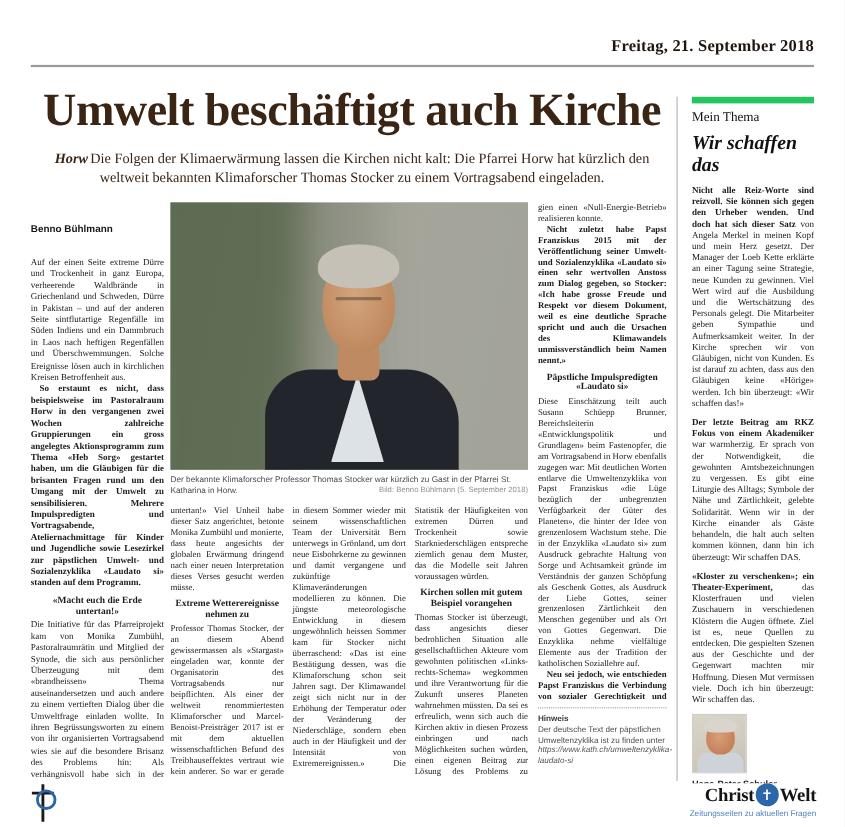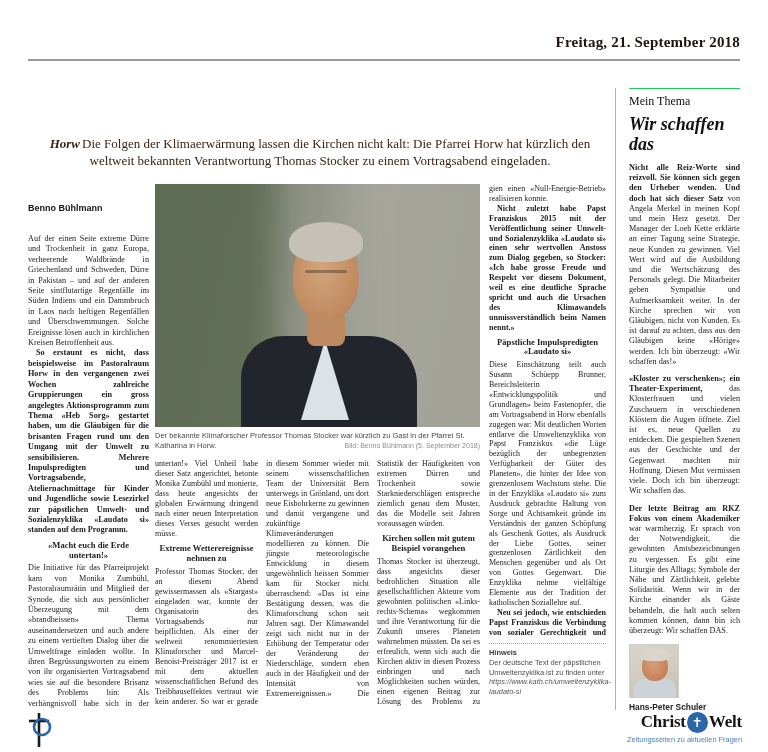--- a/index.html
+++ b/index.html
@@ -46,54 +46,55 @@
   .caption .credit { position:absolute; right:0; top:9.6px; color:#8d8d8d; font-size:7px; }
 
   .hinweis { position:absolute; top:643px; left:489px; width:117px; border-top:1px dotted #999; padding-top:4px;
     font-family:"Liberation Sans", sans-serif; font-size:7.4px; line-height:9.4px; color:#4c4c4c; }
   .hinweis .hl { font-weight:bold; display:block; margin-bottom:1px; color:#3a3a3a; }
   .hinweis .link { font-style:italic; color:#555; }
 
   .vdivider { position:absolute; top:88px; left:615px; width:1px; height:622px; background:#b3b0ab; }
 
   
-  .sidebar { position:absolute; top:88px; left:629px; width:111px; height:624px; overflow:hidden; border-top:1px solid #22c55e; }
+  .sidebar { position:absolute; top:88px; left:629px; width:111px; height:624px; overflow:hidden; border-top:6px solid #22c55e; }
   .sb-label { margin-top:5px; font-size:12px; color:#111; }
   .sb-title { margin-top:6px; margin-bottom:9px; font-size:18px; line-height:19.5px; font-weight:bold; font-style:italic; color:#111; }
   .sb-body { font-size:8.2px; line-height:10.2px; color:#1c1c1c; text-align:justify; hyphens:auto; }
   .sb-body p { margin:0 0 7px; }
   .sb-body b { font-weight:bold; }
   .author-photo { margin-top:8px; width:50px; height:54px; position:relative; overflow:hidden;
     background:linear-gradient(160deg,#d9d5c9 0%,#cfcabd 60%,#c4bfb2 100%); border:1px solid #d0cdc6; }
   .author-photo .a-torso { position:absolute; left:4px; top:34px; width:42px; height:20px; background:#cdd3d8; border-radius:10px 10px 0 0; }
   .author-photo .a-head { position:absolute; left:12px; top:6px; width:26px; height:30px; border-radius:50% 50% 46% 46%;
     background:radial-gradient(ellipse at 45% 45%,#d99f78 0%,#c27c55 80%); }
   .author-photo .a-hair { position:absolute; left:10px; top:3px; width:30px; height:13px; background:#d9d5cc; border-radius:50% 50% 30% 30%; }
   .author-name { margin-top:4px; font-family:"Liberation Sans", sans-serif; font-size:8.4px; font-weight:bold; color:#222; }
 
   
   .footer-skpv { position:absolute; left:28px; top:712px; display:flex; align-items:center; }
   .skpv-text { margin-left:9px; font-family:"Liberation Sans", sans-serif; font-size:8.4px; line-height:10.4px; color:#3c3c3c; }
   .footer-cw { position:absolute; right:26px; top:712px; text-align:right; }
-  .cw-row { display:flex; justify-content:flex-end; }
+  .cw-row { display:flex; align-items:center; justify-content:flex-end; }
   .cw-word { font-size:17px; font-weight:bold; color:#141414; letter-spacing:-.2px; }
   .cw-circle { width:21px; height:21px; border-radius:50%; background:var(--blue); color:#fff; margin:0 1px;
     display:flex; align-items:center; justify-content:center; font-size:13px; line-height:1; }
   .cw-tagline { margin-top:2px; font-family:Liberation Sans, sans-serif; font-size:7.4px; color:#4a7fc0; }
 </style>
 </head>
 <body>
 
 <div class="page">
 
   <div class="date">Freitag, 21. September 2018</div>
   <div class="top-rule"></div>
 
+  <h1 class="headline">Umwelt beschäftigt auch Kirche</h1>
   <div class="lead">
-    <span class="loc">Horw</span><span>Die Folgen der Klimaerwärmung lassen die Kirchen nicht kalt: Die Pfarrei Horw hat kürzlich den weltweit bekannten Verantwortung Thomas Stocker zu einem Vortragsabend eingeladen.</span>
+    <span class="loc">Horw</span><span>Die Folgen der Klimaerwärmung lassen die Kirchen nicht kalt: Die Pfarrei Horw hat kürzlich den weltweit bekannten Klimaforscher Thomas Stocker zu einem Vortragsabend eingeladen.</span>
   </div>
   <div class="byline">Benno Bühlmann</div>
 
   <div class="col1 copy">
       <p>Auf der einen Seite extreme Dürre und Trockenheit in ganz Europa, verheerende Waldbrände in Griechenland und Schweden, Dürre in Pakistan – und auf der anderen Seite sintflutartige Regenfälle im Süden Indiens und ein Dammbruch in Laos nach heftigen Regenfällen und Überschwemmungen. Solche Ereignisse lösen auch in kirchlichen Kreisen Betroffenheit aus.</p>
       <p class="ind">So erstaunt es nicht, dass beispielsweise im Pastoralraum Horw in den vergangenen zwei Wochen zahlreiche Gruppierungen ein gross angelegtes Aktionsprogramm zum Thema «Heb Sorg» gestartet haben, um die Gläubigen für die brisanten Fragen rund um den Umgang mit der Umwelt zu sensibilisieren. Mehrere Impulspredigten und Vortragsabende, Ateliernachmittage für Kinder und Jugendliche sowie Lesezirkel zur päpstlichen Umwelt- und Sozialenzyklika «Laudato si» standen auf dem Programm.</p>
       <div class="subhead">«Macht euch die Erde untertan!»</div>
       <p>Die Initiative für das Pfarreiprojekt kam von Monika Zumbühl, Pastoralraumrätin und Mitglied der Synode, die sich aus persönlicher Überzeugung mit dem «brandheissen» Thema auseinandersetzen und auch andere zu einem vertieften Dialog über die Umweltfrage einladen wollte. In ihren Begrüssungsworten zu einem von ihr organisierten Vortragsabend wies sie auf die besondere Brisanz des Problems hin: Als verhängnisvoll habe sich in der Vergangenheit ein viel zitierter Bibelvers aus dem ersten Buch Genesis erwiesen, wo es heisst: «Macht euch die Erde</p>
     </div>
 
@@ -132,22 +133,22 @@
     <span>Der deutsche Text der päpstlichen Umweltenzyklika ist zu finden unter </span><span class="link">https://www.kath.ch/umweltenzyklika-laudato-si</span>
   </div>
 
   <div class="vdivider"></div>
 
   <div class="sidebar">
     <div class="sb-label">Mein Thema</div>
     <div class="sb-title">Wir schaffen das</div>
     <div class="sb-body">
         <p><b>Nicht alle Reiz-Worte sind reizvoll. Sie können sich gegen den Urheber wenden. Und doch hat sich dieser Satz</b> von Angela Merkel in meinen Kopf und mein Herz gesetzt. Der Manager der Loeb Kette erklärte an einer Tagung seine Strategie, neue Kunden zu gewinnen. Viel Wert wird auf die Ausbildung und die Wertschätzung des Personals gelegt. Die Mitarbeiter geben Sympathie und Aufmerksamkeit weiter. In der Kirche sprechen wir von Gläubigen, nicht von Kunden. Es ist darauf zu achten, dass aus den Gläubigen keine «Hörige» werden. Ich bin überzeugt: «Wir schaffen das!»</p>
+        <p><b>Der letzte Beitrag am RKZ Fokus von einem Akademiker</b> war warmherzig. Er sprach von der Notwendigkeit, die gewohnten Amtsbezeichnungen zu vergessen. Es gibt eine Liturgie des Alltags; Symbole der Nähe und Zärtlichkeit, gelebte Solidarität. Wenn wir in der Kirche einander als Gäste behandeln, die halt auch selten kommen können, dann bin ich überzeugt: Wir schaffen DAS.</p>
         <p><b>«Kloster zu verschenken»; ein Theater-Experiment,</b> das Klosterfrauen und vielen Zuschauern in verschiedenen Klöstern die Augen öffnete. Ziel ist es, neue Quellen zu entdecken. Die gespielten Szenen aus der Geschichte und der Gegenwart machten mir Hoffnung. Diesen Mut vermissen viele. Doch ich bin überzeugt: Wir schaffen das.</p>
-        <p><b>Der letzte Beitrag am RKZ Fokus von einem Akademiker</b> war warmherzig. Er sprach von der Notwendigkeit, die gewohnten Amtsbezeichnungen zu vergessen. Es gibt eine Liturgie des Alltags; Symbole der Nähe und Zärtlichkeit, gelebte Solidarität. Wenn wir in der Kirche einander als Gäste behandeln, die halt auch selten kommen können, dann bin ich überzeugt: Wir schaffen DAS.</p>
       </div>
     <div class="author-photo">
       <div class="a-torso"></div>
       <div class="a-head"></div>
       <div class="a-hair"></div>
     </div>
     <div class="author-name">Hans-Peter Schuler</div>
 
   </div>
 

